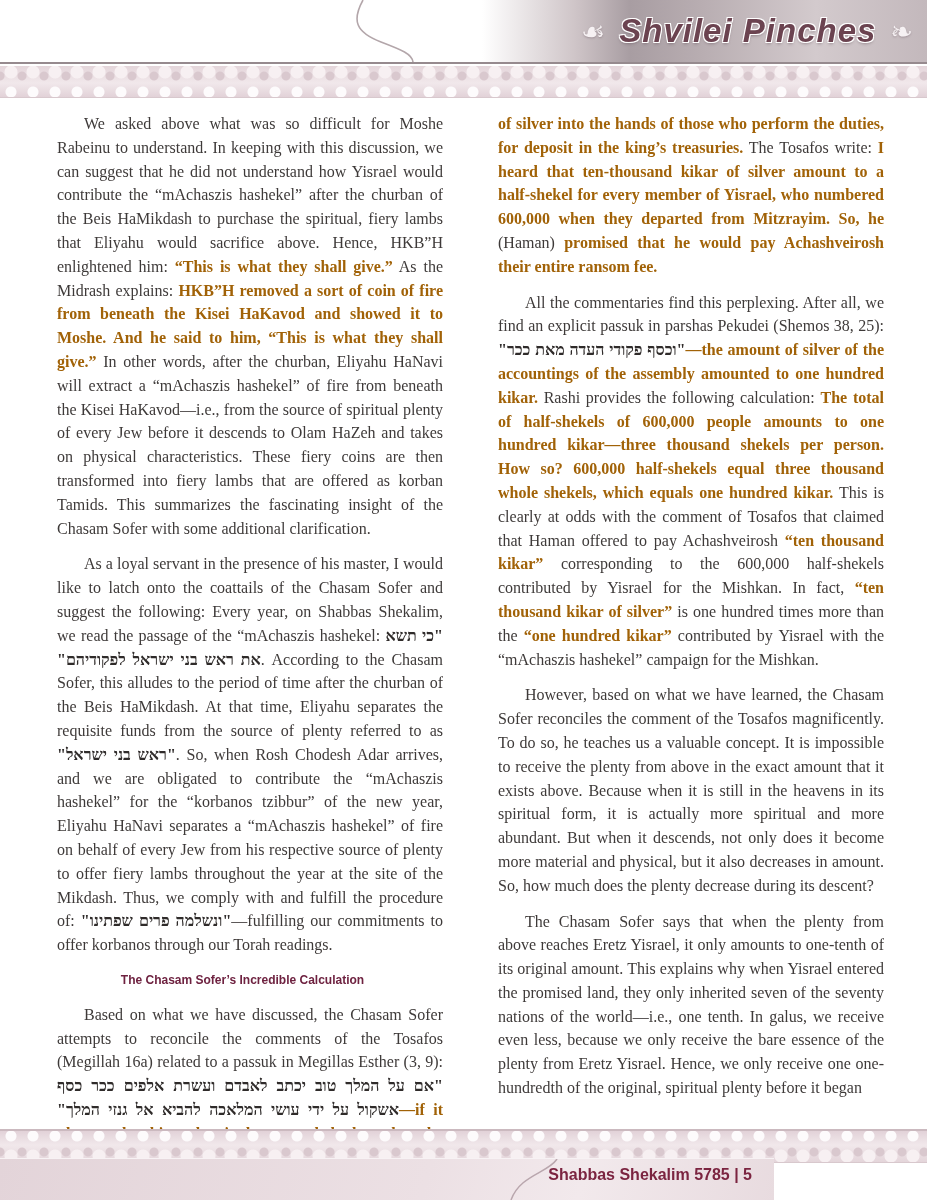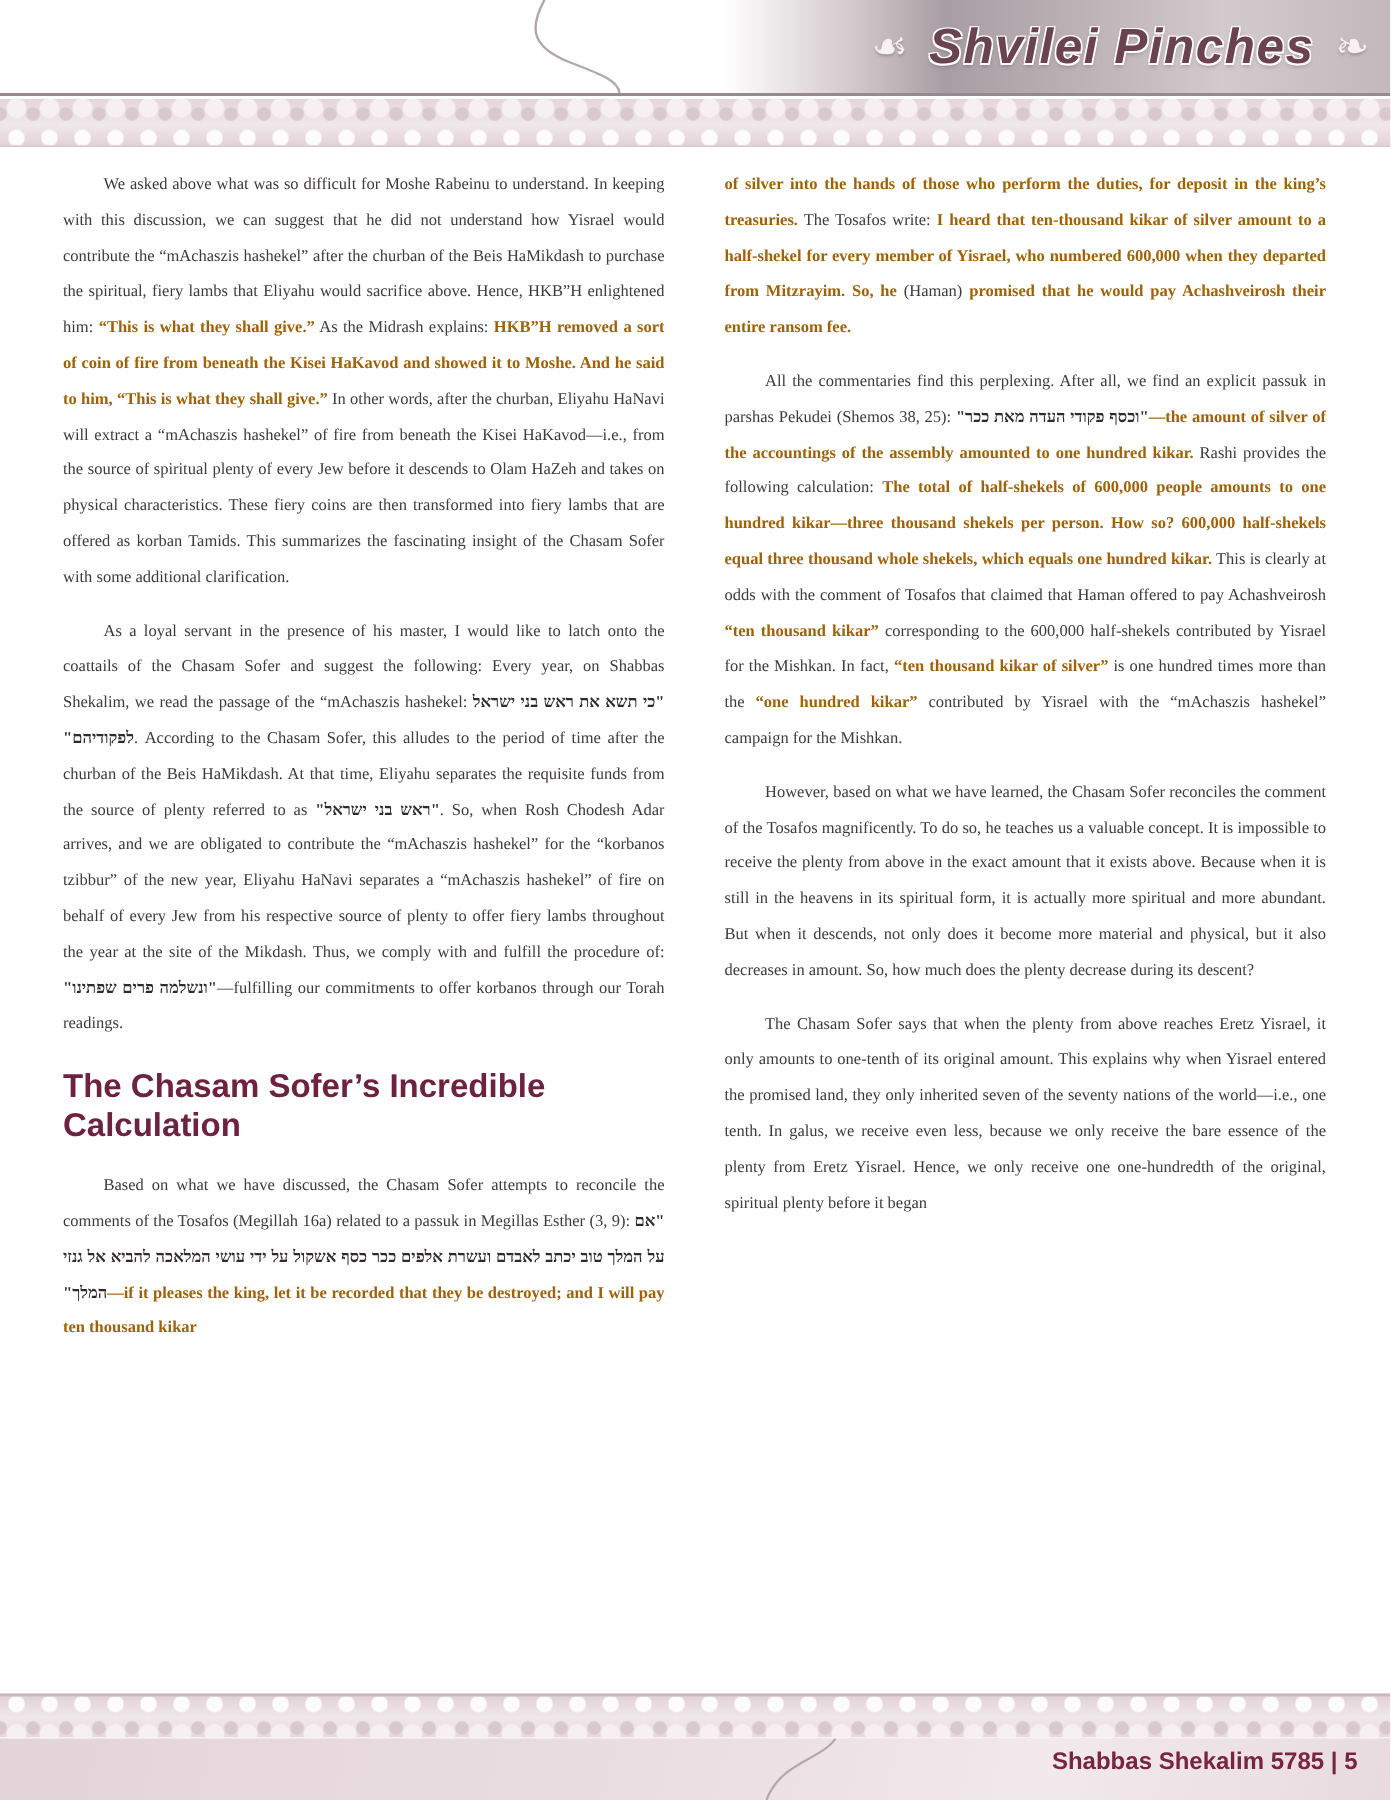--- a/index.html
+++ b/index.html
@@ -58,39 +58,40 @@
     position:relative;
     height:1031px;
     padding:14px 42px 0 42px;
     box-sizing:border-box;
     display:flex;gap:40px;
     overflow:hidden;
     background:#fff;
   }
   .col{width:401px;overflow:hidden;}
   .para{
-    margin:0 0 12px 0;
-    font-size:11px;line-height:23.8px;
+    margin:0 0 12px 15px;
+    font-size:16px;line-height:23.8px;
     color:#3e3a39;
     text-align:justify;
     text-indent:27px;
   }
   .para.noindent{text-indent:0;}
   .para .b{font-weight:bold;color:#a16207;}
   .para .he{font-weight:bold;color:#2f2b2a;unicode-bidi:embed;}
   .section-heading{
     margin:16px 0 16px 0;
+    text-align:center;
     font-family:"Liberation Sans",sans-serif;
-    font-weight:bold;font-size:22px;
+    font-weight:bold;font-size:12px;
     color:#6e2240;
   }
 
   
   .footer{
-    position:absolute;left:0;bottom:0;width:927px;height:41px;
+    position:absolute;left:0;bottom:0;width:774px;height:41px;
     background:linear-gradient(105deg,#e3d4d9 0%,#ece0e4 55%,#f2e9ec 75%,#e8dbdf 100%);
     border-top:1px solid #f7f2f4;
     margin-top:16px;
   }
   .footer-curve{position:absolute;left:0;top:0;}
   .footer-label{
     position:absolute;right:22px;top:7px;
     font-family:"Liberation Sans",sans-serif;
     font-weight:bold;font-size:16px;
     color:#7b2440;

